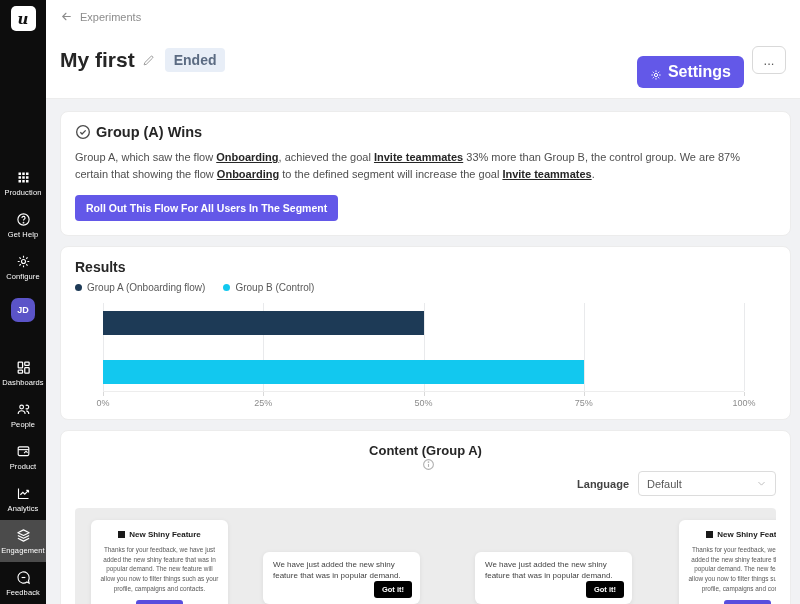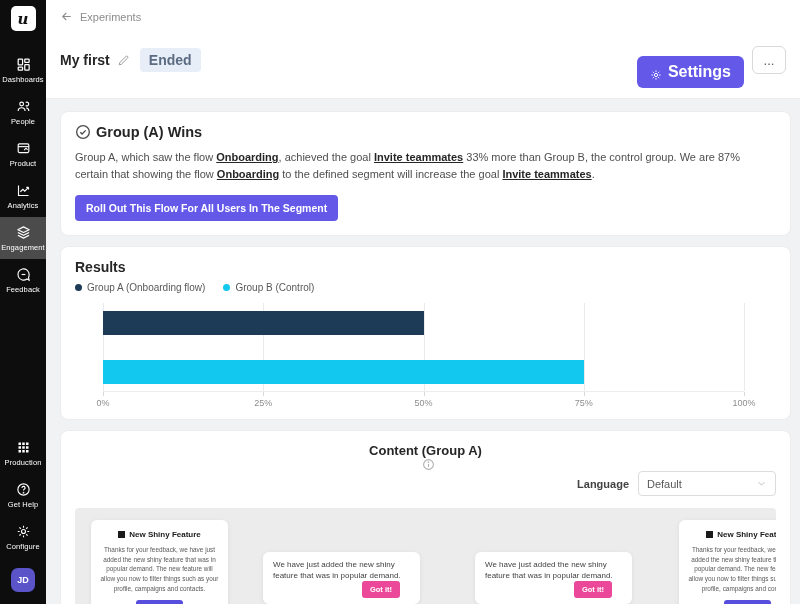--- a/index.html
+++ b/index.html
@@ -21,21 +21,21 @@
   .nav-bottom { margin-top:auto; display:flex; flex-direction:column; width:100%; padding-bottom:8px; }
   .avatar { width:24px; height:24px; border-radius:7px; background:#5b54c8; color:#fff;
     font-size:9px; font-weight:bold; display:flex; align-items:center; justify-content:center;
     margin:10px auto 4px; cursor:pointer; }
 
   
   .main { margin-left:46px; height:604px; display:flex; flex-direction:column; }
   .topbar { background:#fff; padding:10px 14px 10px 14px; border-bottom:1px solid #ececec; }
   .breadcrumb { display:flex; align-items:flex-end; gap:7px; font-size:11px; color:#8c8c8c; cursor:pointer; }
   .title-row { display:flex; align-items:center; margin-top:9px; }
-  .page-title { font-size:14px; font-weight:700; color:#262626; }
+  .page-title { font-size:21px; font-weight:700; color:#262626; }
   .pencil { color:#9a9a9a; margin-left:7px; cursor:pointer; display:flex; }
   .badge { margin-left:10px; background:#e8eef7; color:#5b6b82; font-size:14px; font-weight:600;
     padding:4px 9px; border-radius:4px; }
   .title-actions { margin-left:auto; display:flex; align-items:center; gap:8px; }
   .btn-settings { background:#6358e8; color:#fff; border:none; border-radius:6px; font-size:16px;
     font-weight:600; padding:7px 13px; display:flex; align-items:flex-end; gap:6px; cursor:pointer;
     font-family:inherit;margin-top:24px; }
   .btn-more { background:#fff; border:1px solid #d9d9d9; border-radius:6px; width:34px; height:28px;
     font-size:13px; color:#595959; cursor:pointer; line-height:1; }
 
@@ -84,93 +84,30 @@
   .pmodal-title .sq { display:inline-block; width:7px; height:7px; background:#1a1a1a; margin-right:4px;
     vertical-align:-1px; }
   .pmodal-body { font-size:6.4px; color:#595959; line-height:1.5; margin-top:6px; }
   .btn-try { margin-top:7px; background:#584ede; color:#fff; border:none; border-radius:3px;
     font-size:6.5px; font-weight:700; padding:5px 10px; cursor:pointer; font-family:inherit; }
   .pdots { margin-top:6px; display:flex; justify-content:center; gap:4px; }
   .pdots i { width:3px; height:3px; border-radius:50%; background:#c9c9c9; }
   .pdots i.on { background:#8a8a8a; }
   .ptip { width:157px; height:52px; top:44px; padding:8px 10px 6px; }
   .ptip-body { font-size:8px; color:#434343; line-height:1.35; }
-  .btn-got { position:absolute; right:20px; bottom:6px; background:#ec4899; color:#fff; border:none;
+  .btn-got { position:absolute; right:8px; bottom:6px; background:#000000; color:#fff; border:none;
     border-radius:3px; font-size:7.5px; font-weight:700; padding:4px 8px; cursor:pointer; font-family:inherit; }
   .steps { position:absolute; top:134px; left:0; right:0; height:14px; }
   .step-lbl { position:absolute; transform:translateX(-50%); font-size:10px; color:#f8f8f8; font-weight:600; }
 </style>
 </head>
 <body>
 
 <div class="sidebar">
   <div class="logo">u</div>
-
-  <div class="nav">
-    <div class="nav-item">
-      <span>
-        <svg width="15" height="15" viewBox="0 0 24 24" fill="none" stroke="#fff" stroke-width="2">
-          <rect x="3.5" y="3.5" width="7" height="9" rx="1"></rect>
-            <rect x="14" y="3.5" width="7" height="5" rx="1"></rect>
-          <rect x="14" y="12" width="7" height="9" rx="1"></rect>
-            <rect x="3.5" y="16" width="7" height="5" rx="1"></rect>
-        </svg>
-        </span>
-      <span class="lbl">Dashboards</span>
-    </div>
-    <div class="nav-item">
-      <span>
-        <svg width="15" height="15" viewBox="0 0 24 24" fill="none" stroke="#fff" stroke-width="1.8">
-          <circle cx="9" cy="8" r="3"></circle>
-            <path d="M3.5 19c0-3 2.4-5 5.5-5s5.5 2 5.5 5"></path>
-          <path d="M15.5 5.6a3 3 0 1 1 0 4.8M16.5 14.2c2.4.4 4 2.3 4 4.8"></path>
-        </svg>
-        </span>
-      <span class="lbl">People</span>
-    </div>
-    <div class="nav-item">
-      <span>
-        <svg width="15" height="15" viewBox="0 0 24 24" fill="none" stroke="#fff" stroke-width="1.8">
-          <rect x="3.5" y="4.5" width="17" height="14" rx="2"></rect>
-            <path d="M3.5 9h17"></path>
-            <path d="M13 14.5l3-3 2.5 2.5"></path>
-        </svg>
-        </span>
-      <span class="lbl">Product</span>
-    </div>
-    <div class="nav-item">
-      <span>
-        <svg width="15" height="15" viewBox="0 0 24 24" fill="none" stroke="#fff" stroke-width="1.8">
-          <path d="M4 4v16h16"></path>
-            <path d="M7 14l4-4 3 3 6-6"></path>
-            <path d="M20 7v3.5M20 7h-3.5"></path>
-        </svg>
-        </span>
-      <span class="lbl">Analytics</span>
-    </div>
-    <div class="nav-item active">
-      <span>
-        <svg width="15" height="15" viewBox="0 0 24 24" fill="none" stroke="#fff" stroke-width="1.8" stroke-linejoin="round">
-          <path d="M12 3l9 4.5-9 4.5-9-4.5L12 3z"></path>
-            <path d="M3 12l9 4.5 9-4.5"></path>
-            <path d="M3 16.5L12 21l9-4.5"></path>
-        </svg>
-        </span>
-      <span class="lbl">Engagement</span>
-    </div>
-    <div class="nav-item">
-      <span>
-        <svg width="15" height="15" viewBox="0 0 24 24" fill="none" stroke="#fff" stroke-width="1.8">
-          <path d="M21 12a9 9 0 1 0-3.5 7.1L21 21l-1-4.2A8.9 8.9 0 0 0 21 12z"></path>
-            <path d="M9 12h6"></path>
-        </svg>
-        </span>
-      <span class="lbl">Feedback</span>
-    </div>
-  </div>
 
   <div class="nav nav-bottom">
     <div class="nav-item">
       <span>
         <svg width="15" height="15" viewBox="0 0 24 24" fill="#fff">
           <rect x="4" y="4" width="4" height="4"></rect>
             <rect x="10" y="4" width="4" height="4"></rect>
             <rect x="16" y="4" width="4" height="4"></rect>
           <rect x="4" y="10" width="4" height="4"></rect>
             <rect x="10" y="10" width="4" height="4"></rect>
@@ -195,20 +132,83 @@
     <div class="nav-item">
       <span>
         <svg width="15" height="15" viewBox="0 0 24 24" fill="none" stroke="#fff" stroke-width="1.8">
           <circle cx="12" cy="12" r="3.2"></circle>
           <path d="M12 2.8v3M12 18.2v3M2.8 12h3M18.2 12h3M5.5 5.5l2.1 2.1M16.4 16.4l2.1 2.1M18.5 5.5l-2.1 2.1M7.6 16.4l-2.1 2.1"></path>
         </svg>
         </span>
       <span class="lbl">Configure</span>
     </div>
     <div class="avatar">JD</div>
+  </div>
+
+  <div class="nav">
+    <div class="nav-item">
+      <span>
+        <svg width="15" height="15" viewBox="0 0 24 24" fill="none" stroke="#fff" stroke-width="2">
+          <rect x="3.5" y="3.5" width="7" height="9" rx="1"></rect>
+            <rect x="14" y="3.5" width="7" height="5" rx="1"></rect>
+          <rect x="14" y="12" width="7" height="9" rx="1"></rect>
+            <rect x="3.5" y="16" width="7" height="5" rx="1"></rect>
+        </svg>
+        </span>
+      <span class="lbl">Dashboards</span>
+    </div>
+    <div class="nav-item">
+      <span>
+        <svg width="15" height="15" viewBox="0 0 24 24" fill="none" stroke="#fff" stroke-width="1.8">
+          <circle cx="9" cy="8" r="3"></circle>
+            <path d="M3.5 19c0-3 2.4-5 5.5-5s5.5 2 5.5 5"></path>
+          <path d="M15.5 5.6a3 3 0 1 1 0 4.8M16.5 14.2c2.4.4 4 2.3 4 4.8"></path>
+        </svg>
+        </span>
+      <span class="lbl">People</span>
+    </div>
+    <div class="nav-item">
+      <span>
+        <svg width="15" height="15" viewBox="0 0 24 24" fill="none" stroke="#fff" stroke-width="1.8">
+          <rect x="3.5" y="4.5" width="17" height="14" rx="2"></rect>
+            <path d="M3.5 9h17"></path>
+            <path d="M13 14.5l3-3 2.5 2.5"></path>
+        </svg>
+        </span>
+      <span class="lbl">Product</span>
+    </div>
+    <div class="nav-item">
+      <span>
+        <svg width="15" height="15" viewBox="0 0 24 24" fill="none" stroke="#fff" stroke-width="1.8">
+          <path d="M4 4v16h16"></path>
+            <path d="M7 14l4-4 3 3 6-6"></path>
+            <path d="M20 7v3.5M20 7h-3.5"></path>
+        </svg>
+        </span>
+      <span class="lbl">Analytics</span>
+    </div>
+    <div class="nav-item active">
+      <span>
+        <svg width="15" height="15" viewBox="0 0 24 24" fill="none" stroke="#fff" stroke-width="1.8" stroke-linejoin="round">
+          <path d="M12 3l9 4.5-9 4.5-9-4.5L12 3z"></path>
+            <path d="M3 12l9 4.5 9-4.5"></path>
+            <path d="M3 16.5L12 21l9-4.5"></path>
+        </svg>
+        </span>
+      <span class="lbl">Engagement</span>
+    </div>
+    <div class="nav-item">
+      <span>
+        <svg width="15" height="15" viewBox="0 0 24 24" fill="none" stroke="#fff" stroke-width="1.8">
+          <path d="M21 12a9 9 0 1 0-3.5 7.1L21 21l-1-4.2A8.9 8.9 0 0 0 21 12z"></path>
+            <path d="M9 12h6"></path>
+        </svg>
+        </span>
+      <span class="lbl">Feedback</span>
+    </div>
   </div>
 </div>
 
 <div class="main">
 
   <div class="topbar">
     <div class="breadcrumb">
       <span style="display:flex;">
         <svg width="13" height="13" viewBox="0 0 24 24" fill="none" stroke="#8c8c8c" stroke-width="2" stroke-linecap="round">
           <path d="M19 12H5M11 6l-6 6 6 6"></path>

